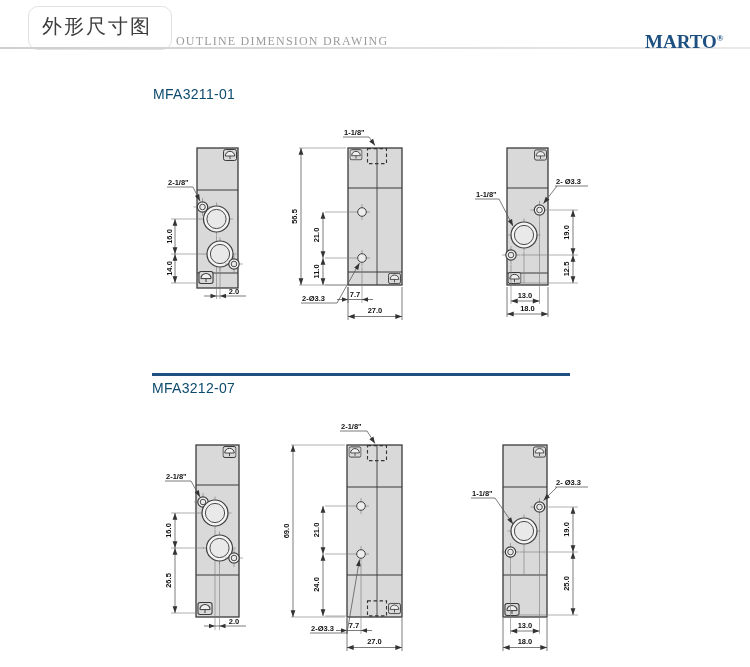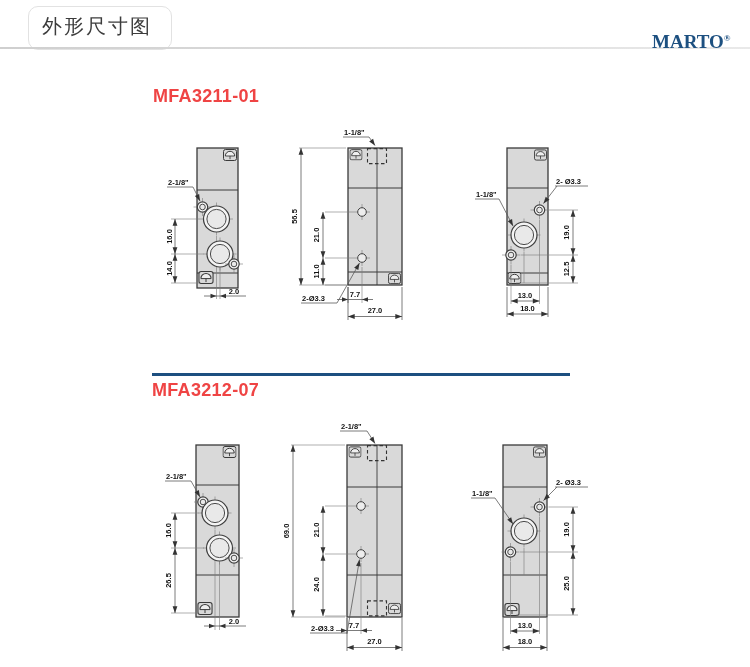--- a/index.html
+++ b/index.html
@@ -8,24 +8,24 @@
   
   .hdr-box{position:absolute;left:28px;top:6px;width:142px;height:42px;
            border:1.5px solid #e2e2e2;border-radius:10px;background:#fff;}
   .hdr-cn{position:absolute;left:42px;top:13px;font-family:"Liberation Serif",serif;
           font-size:20px;color:#3c3c3c;letter-spacing:2px;white-space:nowrap;}
   .hdr-line{position:absolute;left:0;top:47px;width:750px;height:2px;
             background:linear-gradient(to right,#cfcfcf,#e9e9e9);}
   .hdr-en{position:absolute;left:176px;top:34px;font-family:"Liberation Serif",serif;
           font-size:12px;color:#9b9b9b;letter-spacing:1.2px;white-space:nowrap;}
   .brand{position:absolute;left:645px;top:31px;font-family:"Liberation Serif",serif;
-         font-weight:bold;font-size:19px;color:#1d5080;white-space:nowrap;margin-left:7px;}
+         font-weight:bold;font-size:19px;color:#1d5080;white-space:nowrap;}
   .brand sup{font-size:9px;}
   
-  .model-title{position:absolute;font-size:18px;font-weight:bold;color:#ef4444;
+  .model-title{position:absolute;font-size:14px;font-weight:normal;color:#0c4a6e;
                letter-spacing:0.3px;white-space:nowrap;}
   .divider{position:absolute;left:152px;top:373px;width:418px;height:2.5px;background:#1d4f80;}
   
   svg{position:absolute;overflow:visible;}
   .body-rect{fill:#d9d9d9;stroke:#3a3a3a;stroke-width:1.3;}
   .oline{stroke:#3a3a3a;stroke-width:1;fill:none;}
   .dim{stroke:#5a5a5a;stroke-width:0.8;fill:none;}
   .cline{stroke:#7a7a7a;stroke-width:0.6;fill:none;}
   .dashp{stroke:#333;stroke-width:1.1;fill:none;stroke-dasharray:3.5 2.5;}
   .dtext{font-family:"Liberation Sans",sans-serif;font-size:7.5px;font-weight:bold;fill:#111;}
@@ -38,20 +38,21 @@
   .scrw-l{stroke:#3a3a3a;stroke-width:0.9;fill:none;}
 </style>
 </head>
 <body>
 
 <div class="page">
 
   <div class="hdr-box"></div>
   <div class="hdr-line"></div>
   <div class="hdr-cn">外形尺寸图</div>
+  <div class="hdr-en">OUTLINE DIMENSION DRAWING</div>
   <div class="brand"><span>MARTO</span><sup>®</sup></div>
 
   <div class="model-title" style="left:153px;top:86px;">MFA3211-01</div>
   <div class="divider"></div>
   <div class="model-title" style="left:152px;top:380px;">MFA3212-07</div>
 
   <svg style="left:140px;top:110px;" width="470" height="250" viewBox="140 110 470 250">
     <defs>
       <marker id="arrA" viewBox="0 0 8 8" refX="7.2" refY="4" markerWidth="8" markerHeight="8" orient="auto-start-reverse" markerUnits="userSpaceOnUse">
         <path d="M0.5,1.6 L7.2,4 L0.5,6.4 Z" fill="#333"></path>

